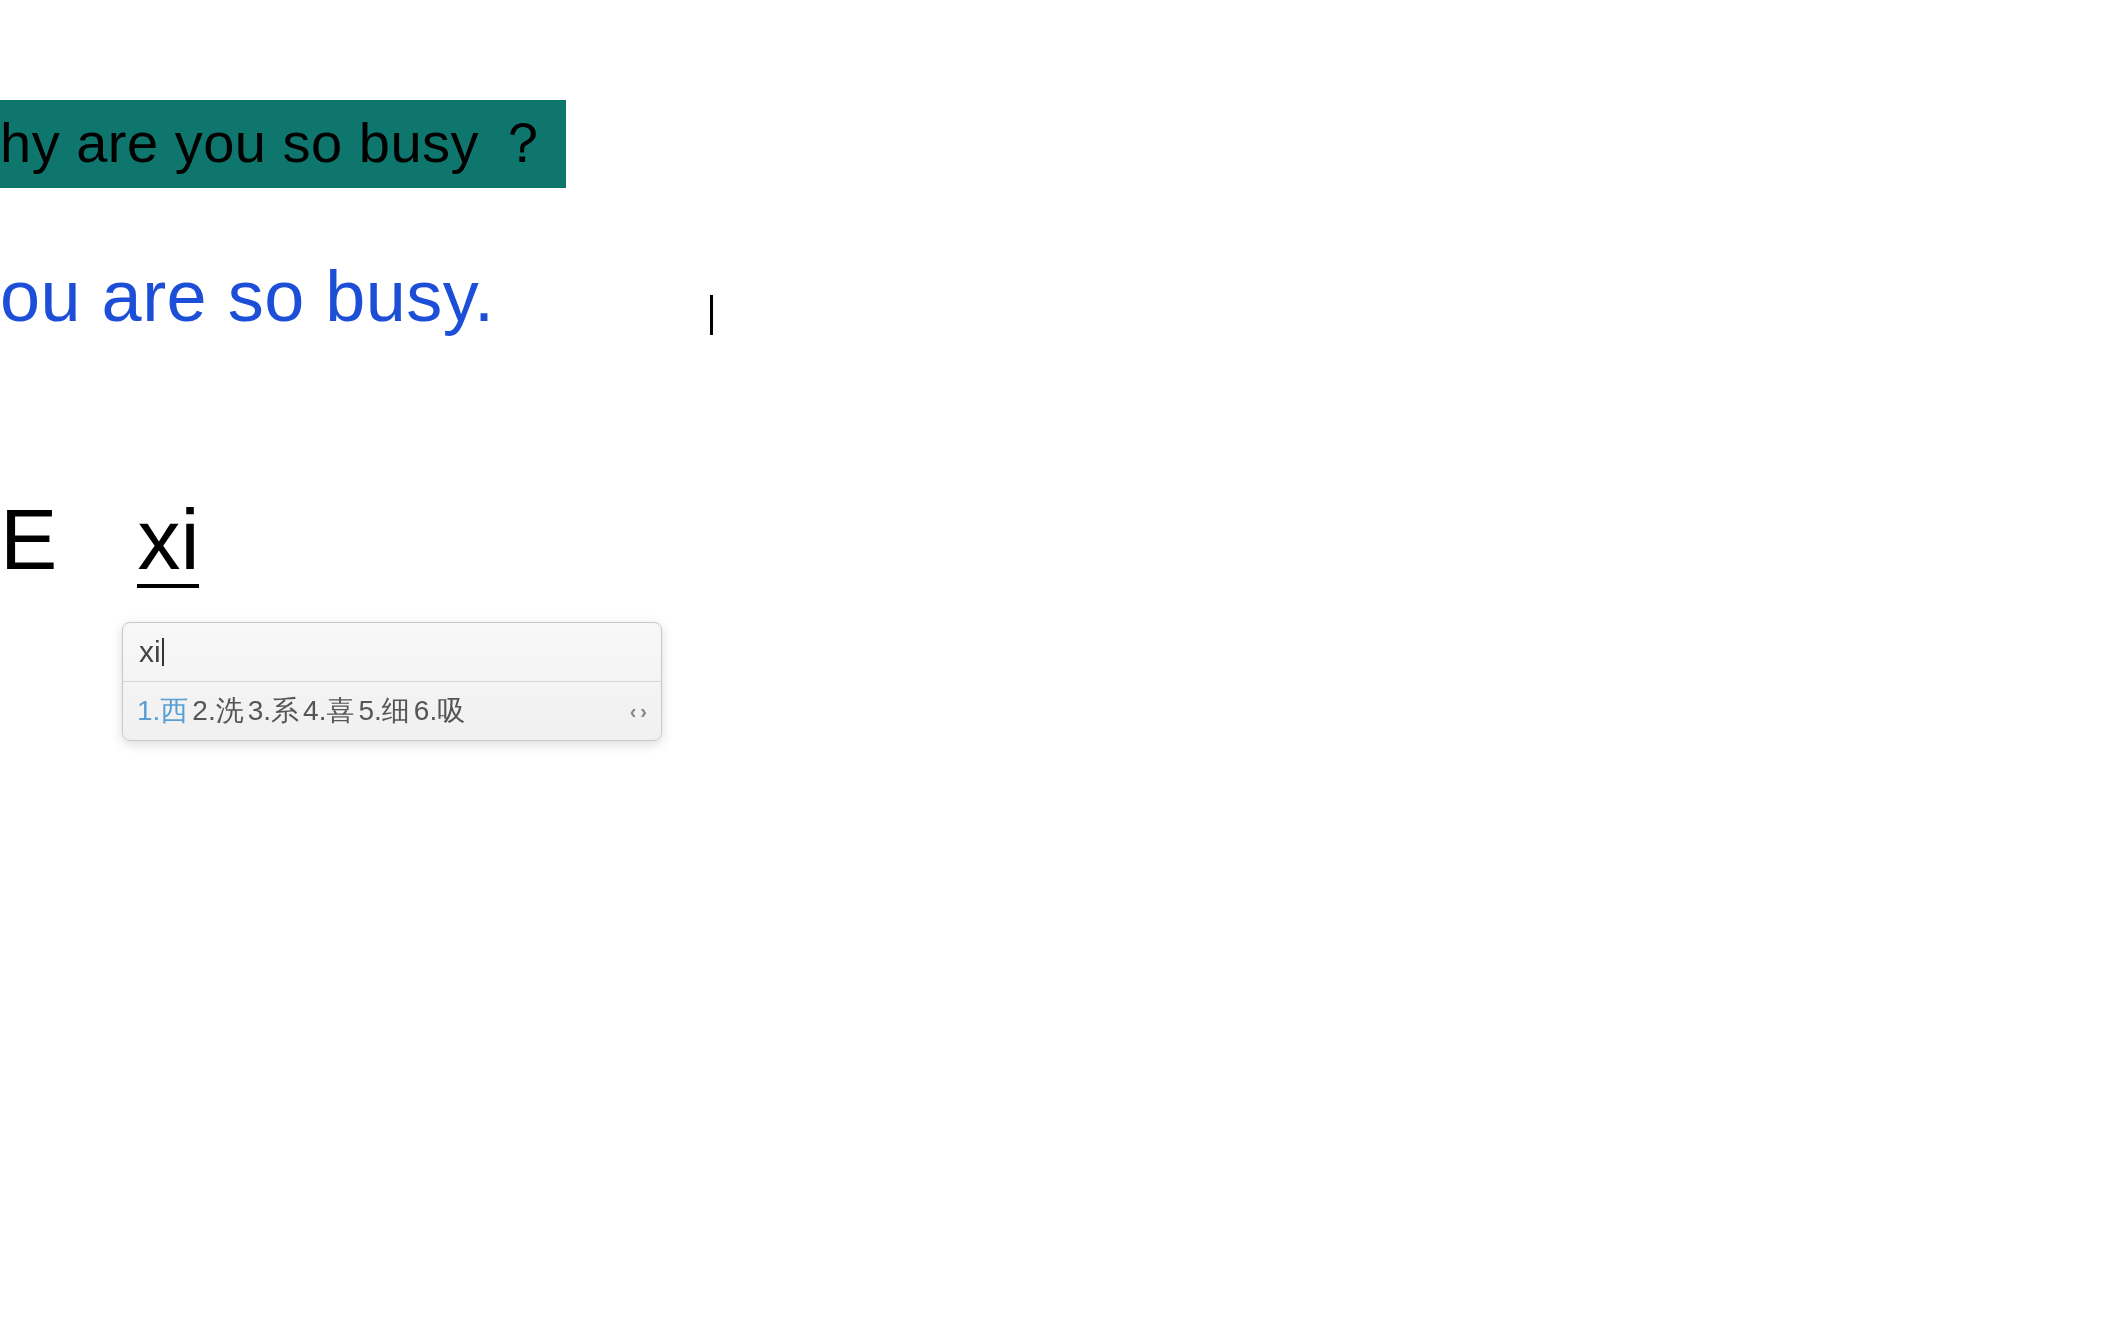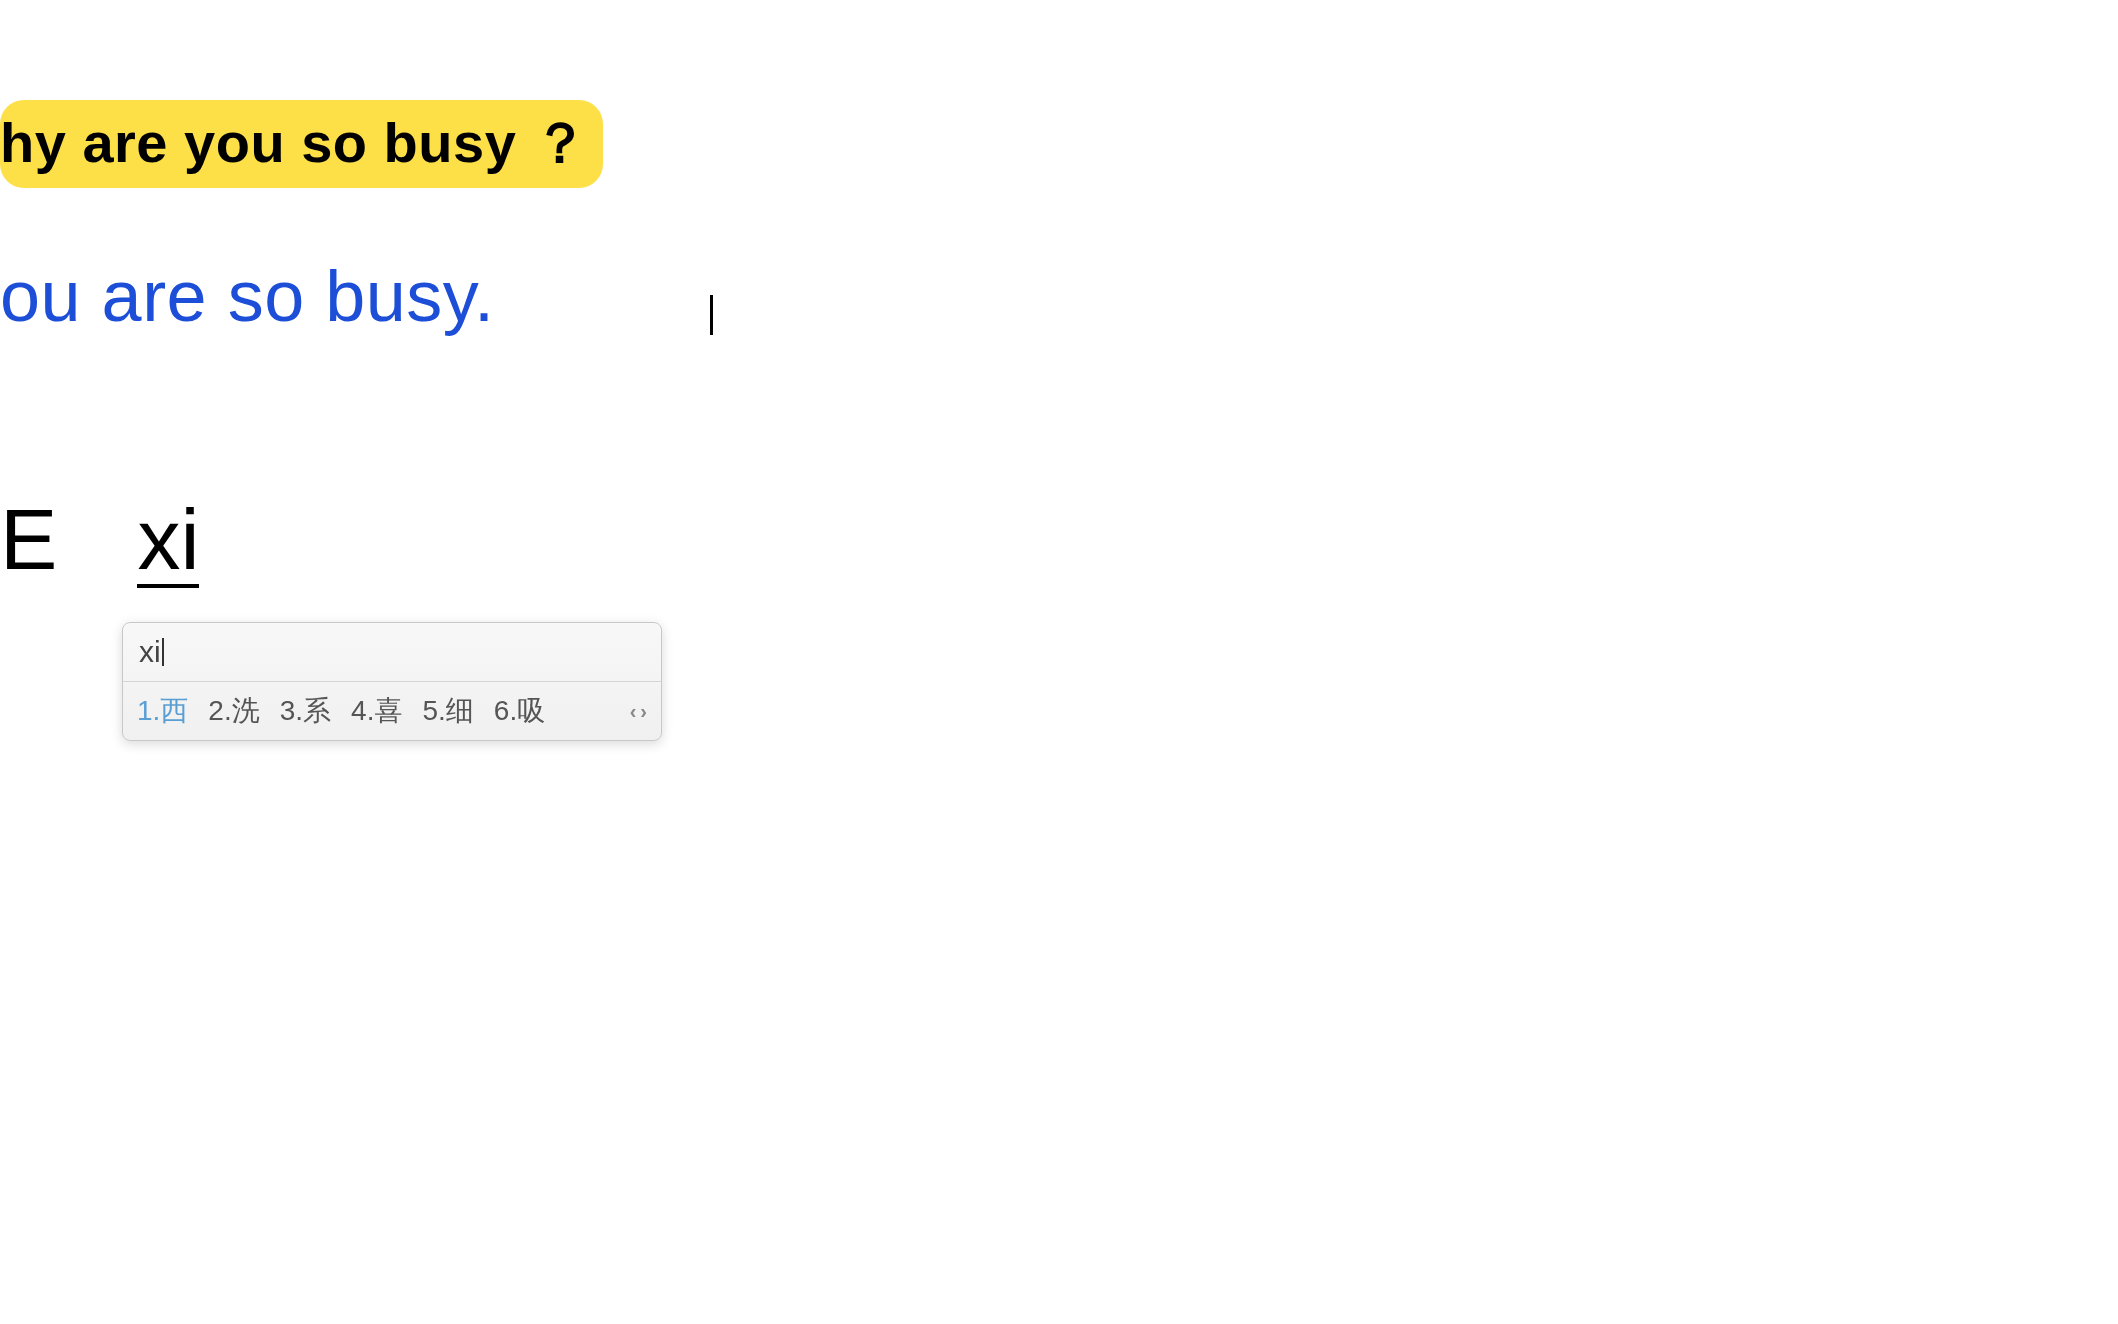--- a/index.html
+++ b/index.html
@@ -12,27 +12,26 @@
       height: 1324px;
       background: #ffffff;
       font-family: -apple-system, BlinkMacSystemFont, "Helvetica Neue", Arial, sans-serif;
       position: relative;
       overflow: hidden;
     }
     .highlighted-text {
       position: absolute;
       left: 0;
       top: 100px;
-      background: #fde047;
+      background: #0f766e;
       font-size: 56px;
-      font-weight: 700;
+      font-weight: 400;
       color: #000;
       padding: 6px 14px 6px 0;
       letter-spacing: 0.5px;
-      border-radius: 24px;
     }
     .plain-text {
       position: absolute;
       left: 0;
       top: 255px;
       font-size: 72px;
       font-weight: 400;
       color: #1d4ed8;
       letter-spacing: 0.5px;
     }
@@ -92,21 +91,21 @@
       background: #333;
       vertical-align: middle;
       margin-left: 1px;
       position: relative;
       top: -2px;
     }
     .ime-candidates-row {
       padding: 10px 14px;
       display: flex;
       align-items: center;
-      gap: 20px;
+      gap: 4px;
       font-size: 28px;
       color: #555;
     }
     .ime-candidate {
       white-space: nowrap;
       cursor: pointer;
     }
     .ime-candidate.selected {
       color: #5a9fd4;
     }

